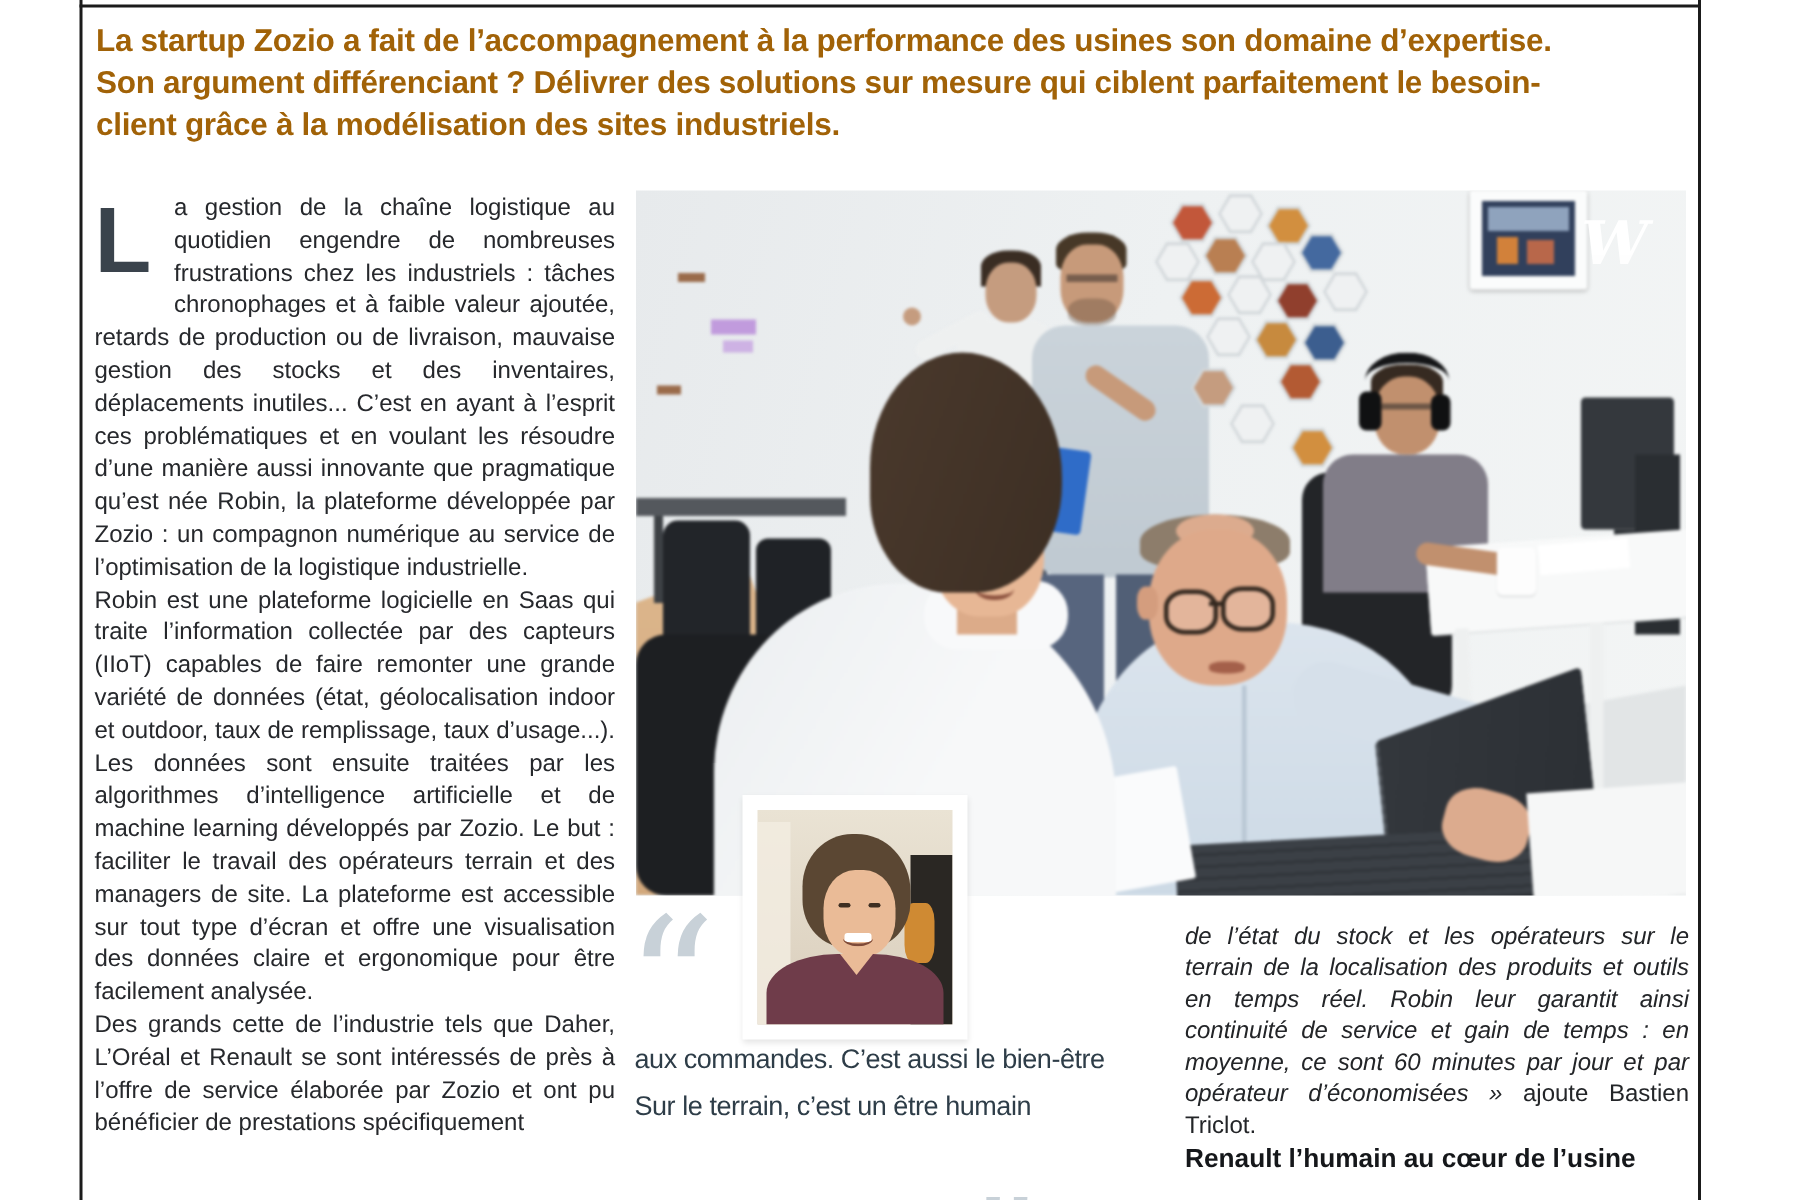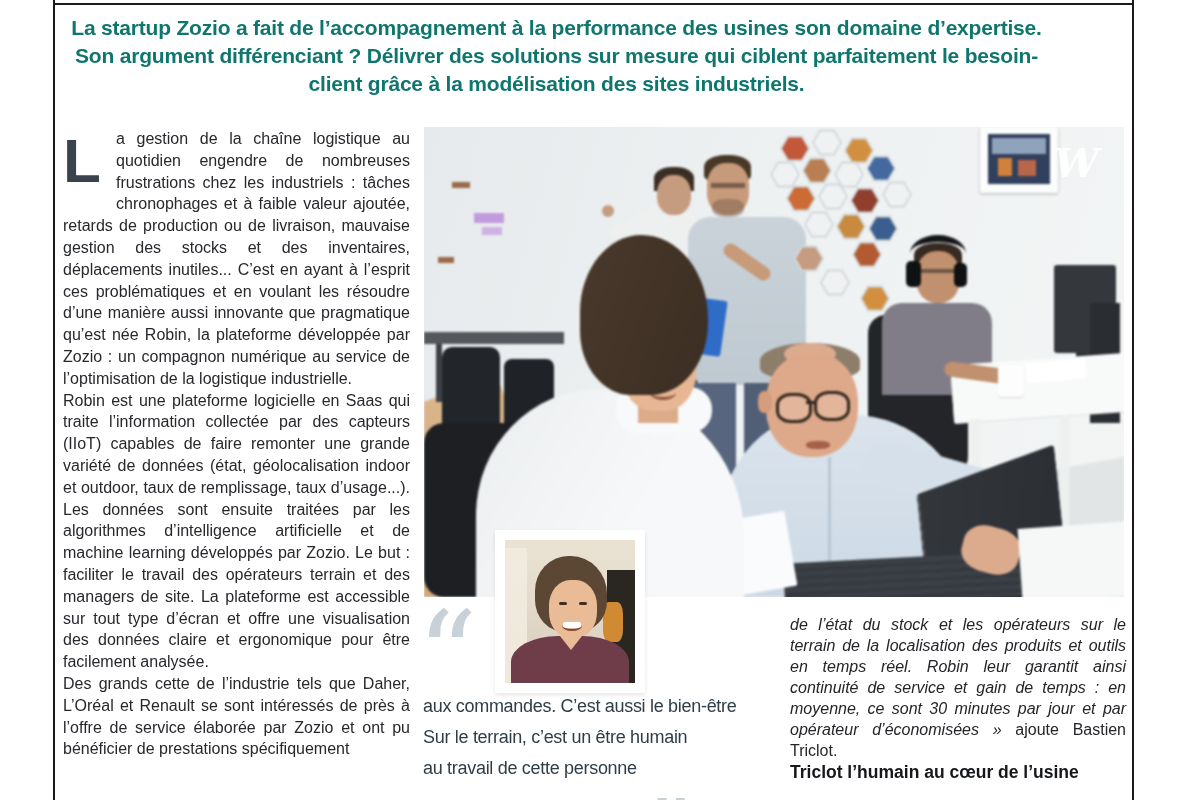--- a/index.html
+++ b/index.html
@@ -6,21 +6,21 @@
     font-family:"Liberation Sans",sans-serif;}
   .page{position:relative;width:1196px;height:800px;background:#ffffff;overflow:hidden;}
 
   
   .b-top{position:absolute;left:53px;top:3px;width:1081px;height:2px;background:#1b1b1b;}
   .b-left{position:absolute;left:53px;top:0;width:2px;height:800px;background:#1b1b1b;}
   .b-right{position:absolute;left:1132px;top:0;width:2px;height:800px;background:#1b1b1b;}
 
   
   .headline{position:absolute;left:64px;top:14px;width:985px;margin:0;
-    font-size:21px;line-height:28px;font-weight:bold;color:#0f766e;letter-spacing:-0.2px;text-align:center;}
+    font-size:21px;line-height:28px;font-weight:bold;color:#a16207;letter-spacing:-0.2px;}
 
   
   .left-col{position:absolute;left:63px;top:128px;width:347px;color:#26282c;
     font-size:16px;line-height:21.8px;text-align:justify;}
   .left-col p{margin:0;}
   .dropcap{float:left;width:46px;height:63px;margin:5px 7px 0 0;
     font-size:62px;line-height:56px;font-weight:bold;color:#3a434c;}
 
   
   .photo{position:absolute;left:424px;top:127px;width:700px;height:470px;overflow:hidden;
@@ -342,23 +342,22 @@
       <div class="pt-shirt"></div>
       <div class="pt-vneck"></div>
     </div>
   </div>
 
   <p class="openquote">“</p>
 
   <div class="pullquote">
     <div>aux commandes. C’est aussi le bien-être</div>
     <div>Sur le terrain, c’est un être humain</div>
-    <div>au travail de cette personne</div>
   </div>
 
   <p class="closequote">”</p>
 
   <div class="right-col">
-    <p><span class="q-it">de l’état du stock et les opérateurs sur le terrain de la localisation des produits et outils en temps réel. Robin leur garantit ainsi continuité de service et gain de temps : en moyenne, ce sont 30 minutes par jour et par opérateur d’économisées »</span><span> ajoute Bastien Triclot.</span></p>
-    <p class="subhead">Triclot l’humain au cœur de l’usine</p>
+    <p><span class="q-it">de l’état du stock et les opérateurs sur le terrain de la localisation des produits et outils en temps réel. Robin leur garantit ainsi continuité de service et gain de temps : en moyenne, ce sont 60 minutes par jour et par opérateur d’économisées »</span><span> ajoute Bastien Triclot.</span></p>
+    <p class="subhead">Renault l’humain au cœur de l’usine</p>
   </div>
 
 </div>
 
 </body></html>

